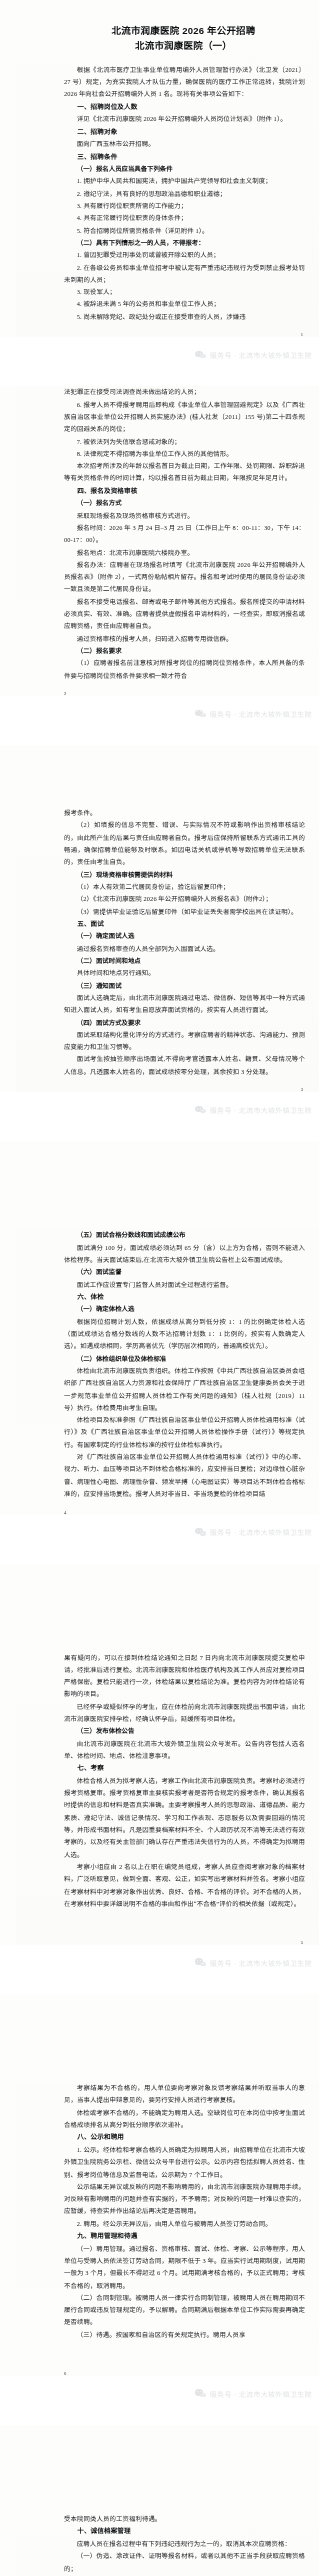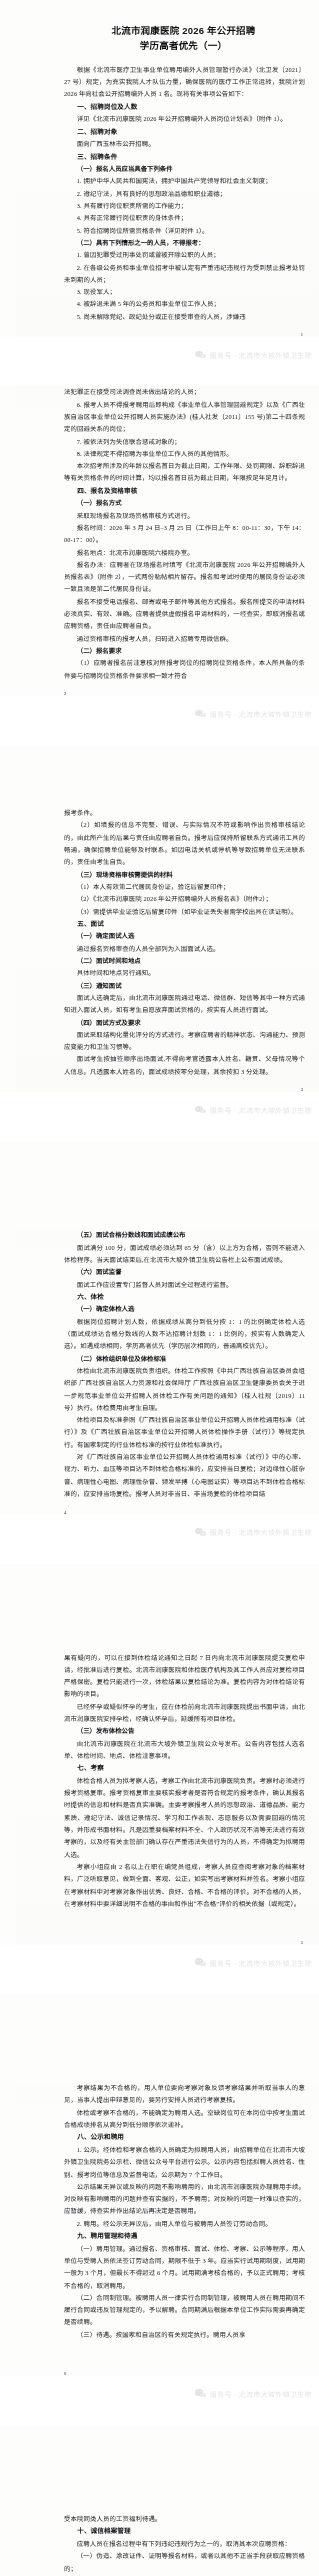--- a/index.html
+++ b/index.html
@@ -148,21 +148,21 @@
   .gap-xl { height: 88px; }
 </style>
 </head>
 <body>
 
 <div id="page">
 
   <section class="scan-page tint-a">
     <div class="title-wrap">
       <h1 class="doc-title">北流市润康医院 2026 年公开招聘</h1>
-      <h1 class="doc-title">学历高者优先（一）</h1>
+      <h1 class="doc-title">北流市润康医院（一）</h1>
     </div>
     <div class="scan-body">
       <p class="para">根据《北流市医疗卫生事业单位聘用编外人员管理暂行办法》（北卫发〔2021〕27 号）规定，为充实我院人才队伍力量，确保医院的医疗工作正常运转，我院计划 2026 年向社会公开招聘编外人员 1 名。现将有关事项公告如下：</p>
       <h2 class="sec">一、招聘岗位及人数</h2>
       <p class="para">详见《北流市润康医院 2026 年公开招聘编外人员岗位计划表》（附件 1）。</p>
       <h2 class="sec">二、招聘对象</h2>
       <p class="para">面向广西玉林市公开招聘。</p>
       <h2 class="sec">三、招聘条件</h2>
       <h3 class="subsec">（一）报名人员应当具备下列条件</h3>
       <p class="para">1. 拥护中华人民共和国宪法，拥护中国共产党领导和社会主义制度；</p>

